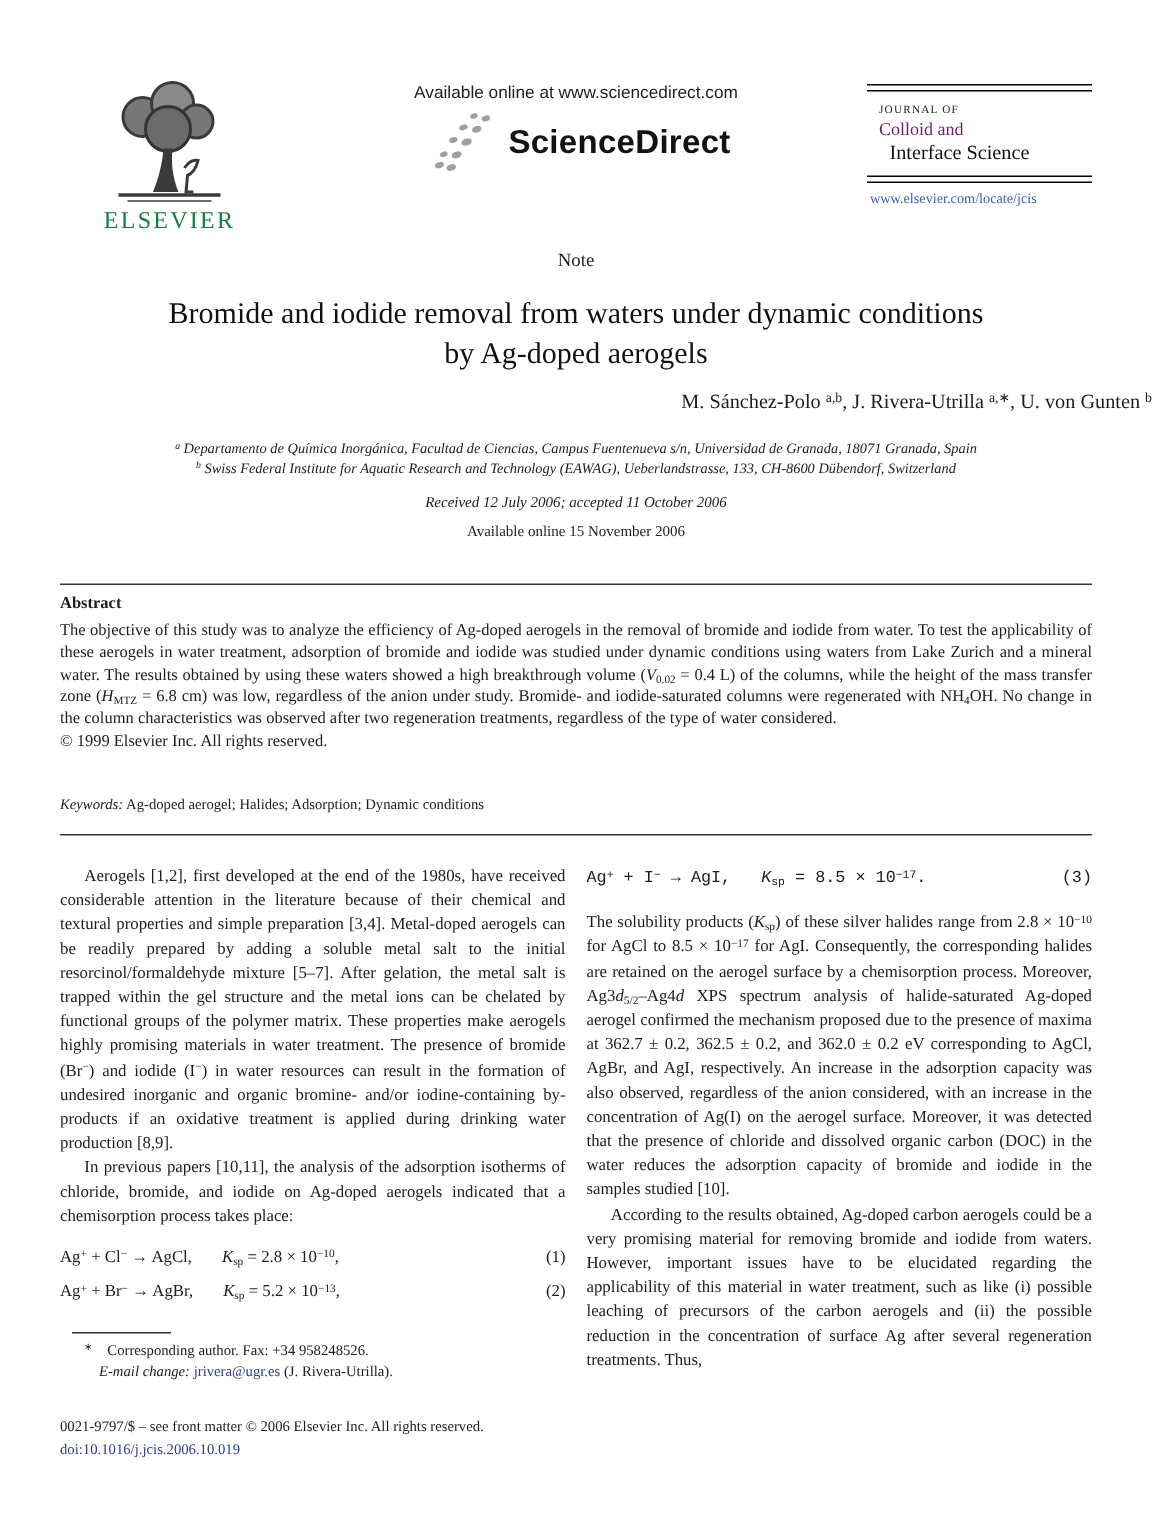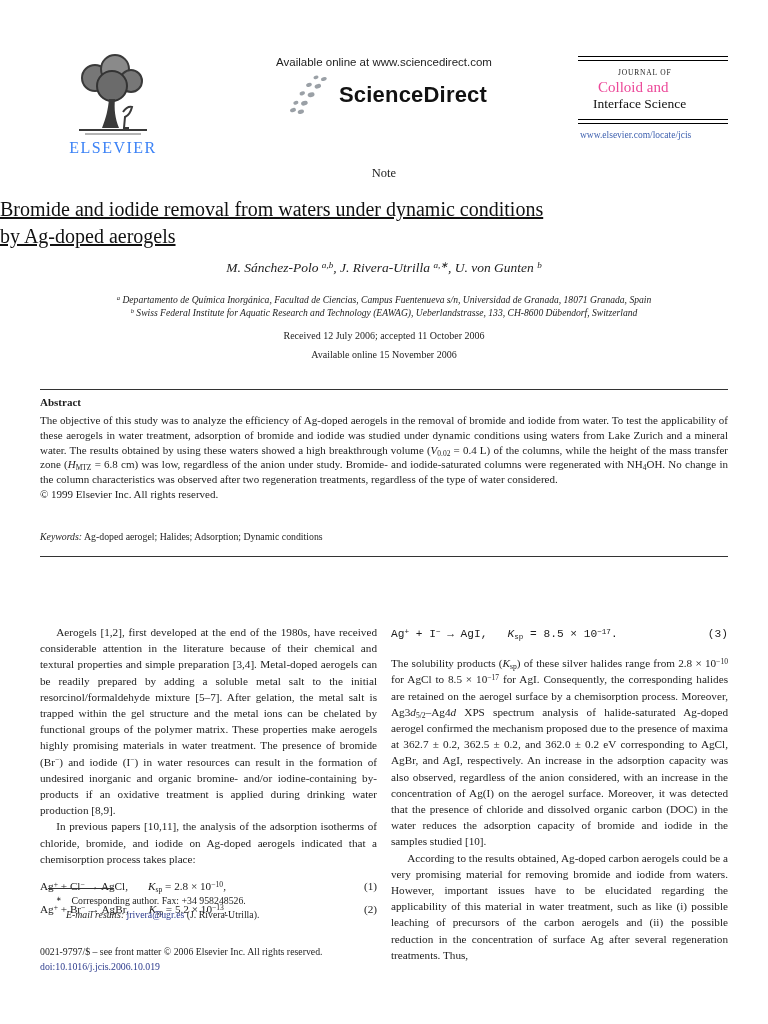--- a/index.html
+++ b/index.html
@@ -5,55 +5,55 @@
   html,body{margin:0;padding:0;background:#ffffff;}
   .page{position:relative;width:768px;height:1024px;background:#ffffff;
         font-family:"Liberation Serif", serif;color:#1c1c1c;overflow:hidden;}
   sup{font-size:68%;line-height:0;vertical-align:baseline;position:relative;top:-0.45em;}
   sub{font-size:68%;line-height:0;vertical-align:baseline;position:relative;top:0.28em;}
   i{font-style:italic;}
 
   
   .header{position:absolute;left:40px;top:54px;width:688px;height:110px;}
   .elsevier{position:absolute;left:12px;top:0;width:122px;text-align:center;}
-  .elsevier .word{font-size:16px;letter-spacing:1.5px;color:#3b82f6;margin-top:1px;}
+  .elsevier .word{font-size:16px;letter-spacing:1.5px;color:#15803d;margin-top:1px;}
   .hdr-center{position:absolute;left:50%;top:2px;transform:translateX(-50%);width:330px;text-align:center;}
   .avail{font-family:"Liberation Sans",sans-serif;font-size:11.5px;color:#1d1d1d;}
   .sd-row{margin-top:7px;display:flex;align-items:center;justify-content:center;gap:6px;}
   .sd-word{font-family:"Liberation Sans",sans-serif;font-size:22px;font-weight:600;color:#121212;letter-spacing:0.2px;}
   .citation{margin-top:14px;font-size:10.5px;color:#222;white-space:nowrap;}
   .jbox{position:absolute;right:0;top:2px;width:150px;}
   .drule{height:3px;border-top:1.6px solid #000;border-bottom:1px solid #000;}
   .jbox-inner{padding:7px 0 7px 8px;}
-  .jof{font-size:7.5px;letter-spacing:0.8px;color:#222;margin-left:32px;}
-  .jname1{font-size:15px;margin-top:2px;color:#ec4899;margin-left:12px;}
+  .jof{font-size:7.5px;letter-spacing:0.8px;color:#222;}
+  .jname1{font-size:12px;margin-top:2px;color:#701a75;}
   .jname2{font-size:13.5px;margin-left:7px;color:#111;}
   .jurl{margin-top:6px;padding-left:2px;font-size:9.5px;color:var(--url-color);}
 
   
   .note{position:absolute;left:0;top:166px;width:100%;text-align:center;font-size:12.5px;}
-  .title{position:absolute;left:0;top:196px;width:100%;font-size:20px;line-height:27px;color:#111;text-decoration:underline;}
-  .authors{position:absolute;left:0;top:260px;width:100%;text-align:center;font-size:13.5px;font-style:italic;}
+  .title{position:absolute;left:0;top:196px;width:100%;text-align:center;font-size:20px;line-height:27px;color:#111;}
+  .authors{position:absolute;left:0;top:260px;width:100%;text-align:right;font-size:13.5px;}
   .affils{position:absolute;left:0;top:294px;width:100%;text-align:center;font-size:9.6px;font-style:italic;line-height:12.5px;}
-  .received{position:absolute;left:0;top:330px;width:100%;text-align:center;font-size:10px;}
+  .received{position:absolute;left:0;top:330px;width:100%;text-align:center;font-size:10px;font-style:italic;}
   .availonline{position:absolute;left:0;top:349px;width:100%;text-align:center;font-size:10px;}
   .rule{position:absolute;left:40px;width:688px;border-top:1px solid #333;}
   .rule1{top:389px;}
   .rule2{top:556px;}
 
   
   .abs-head{position:absolute;left:40px;top:396px;font-size:11px;font-weight:bold;text-align:center;}
   .abs-body{position:absolute;left:40px;top:413px;width:688px;font-size:11px;line-height:14.8px;text-align:justify;}
   .abs-body .first{text-indent:1.4em;display:inline;}
   .abs-copy{margin-top:0;}
   .keywords{position:absolute;left:40px;top:531px;width:688px;font-size:9.8px;}
   .kw-label{font-style:italic;}
 
   
-  .columns{position:absolute;left:40px;top:576px;width:688px;display:flex;gap:14px;margin-top:48px;}
+  .columns{position:absolute;left:40px;top:576px;width:688px;display:flex;gap:14px;}
   .col{width:337px;font-size:11.2px;line-height:16.2px;text-align:justify;}
   .indent{text-indent:1.45em;}
   .eq{display:flex;align-items:baseline;margin-top:11px;white-space:nowrap;}
   .eq .ksp{margin-left:20px;}
   .eq .num{margin-left:auto;}
   .eq + .eq{margin-top:7px;}
   .eq-first{margin-top:2px;margin-bottom:13px;font-family:Liberation Mono, monospace;}
   .col-right .flush{margin-top:0;}
 
   
@@ -184,21 +184,21 @@
       <p class="indent" style="margin:0;">According to the results obtained, Ag-doped carbon aerogels could be a very promising material for removing bromide and iodide from waters. However, important issues have to be elucidated regarding the applicability of this material in water treatment, such as like (i) possible leaching of precursors of the carbon aerogels and (ii) the possible reduction in the concentration of surface Ag after several regeneration treatments. Thus,</p>
     </div>
   </div>
 
   <div class="footnote">
     <div class="fn-rule"></div>
     <div class="fn-line">
       <sup class="star">∗</sup><span>Corresponding author. Fax: +34 958248526.</span>
     </div>
     <div class="fn-line">
-      <span class="email-label">E-mail results:</span>
+      <span class="email-label">E-mail change:</span>
       <span class="email-link">jrivera@ugr.es</span><span> (J. Rivera-Utrilla).</span>
     </div>
   </div>
 
   <div class="bottom-lines">
     <div>0021-9797/$ – see front matter © 2006 Elsevier Inc. All rights reserved.</div>
     <div class="doi">doi:10.1016/j.jcis.2006.10.019</div>
   </div>
 
 </div>

